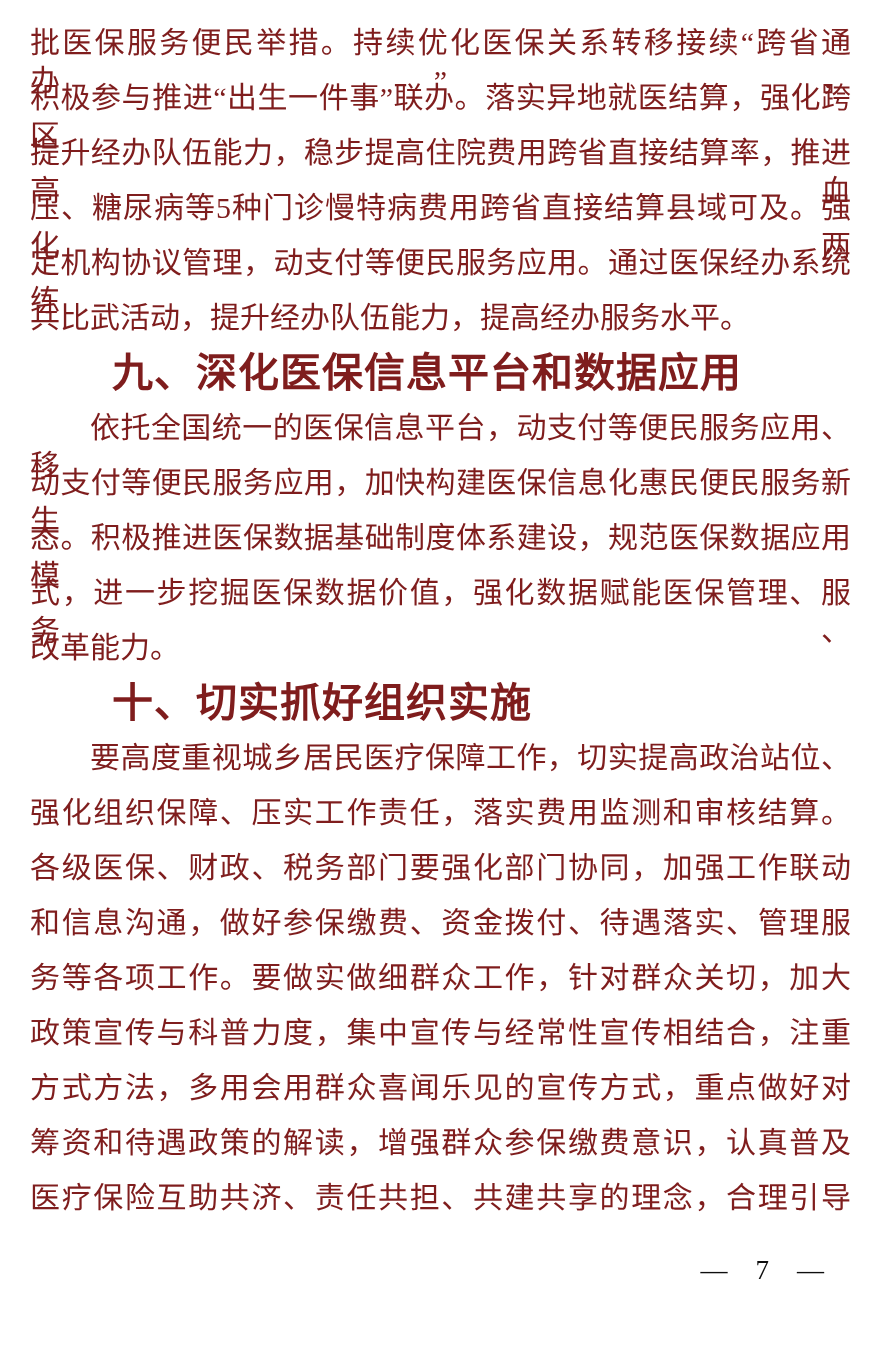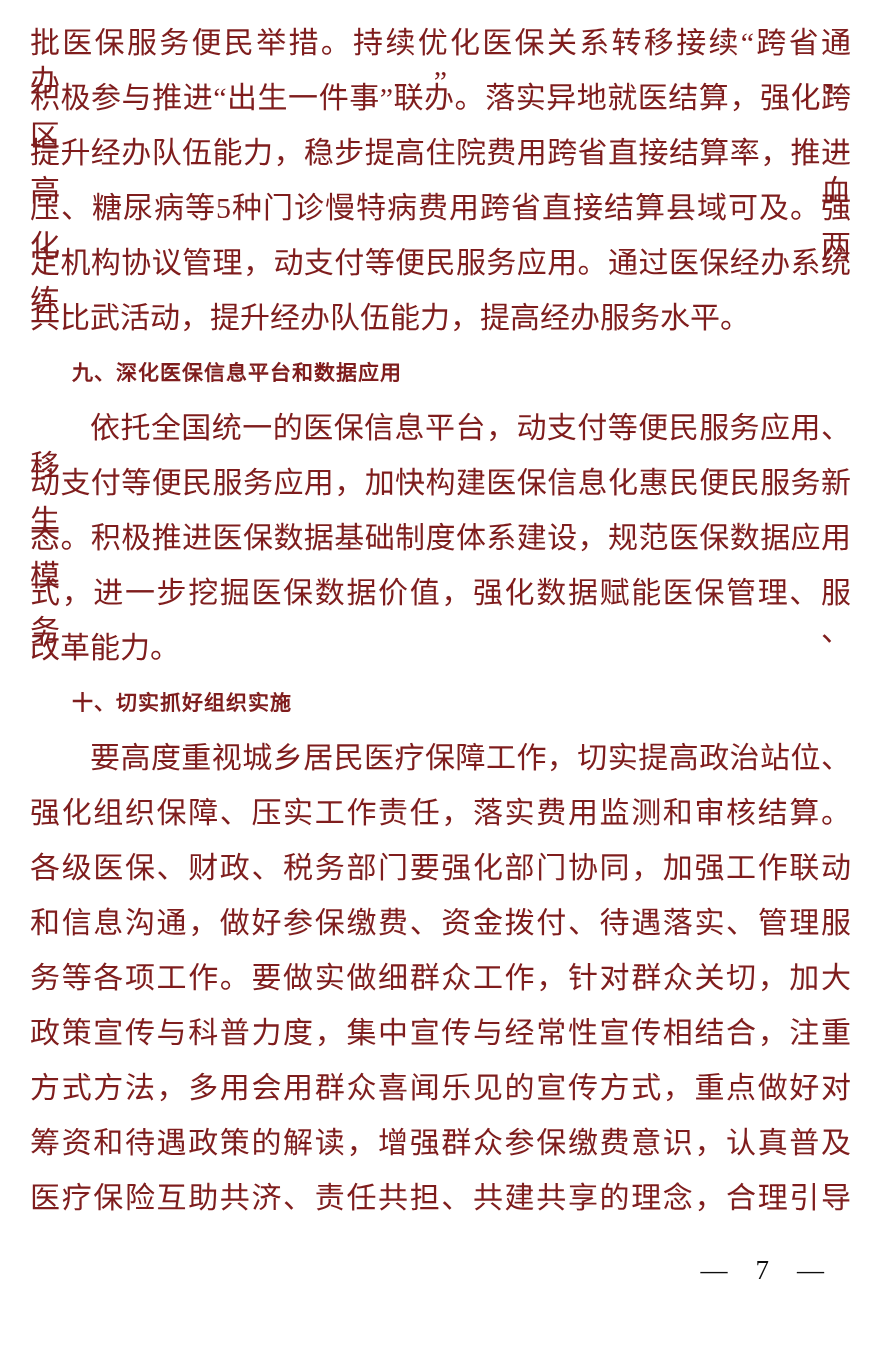--- a/index.html
+++ b/index.html
@@ -34,21 +34,21 @@
     text-align: justify;
     text-align-last: justify;
     text-justify: distribute;
   }
   .indent {
     text-indent: 2em;
   }
   .heading {
     font-family: Liberation Sans, sans-serif;
     font-weight: 700;
-    font-size: 21px;
+    font-size: 41px;
     letter-spacing: 1px;
   }
   .pagenum {
     position: absolute;
     right: 55px;
     bottom: 62px;
     font-size: 27px;
     line-height: 30px;
     font-family: "Liberation Serif", "DejaVu Serif", serif;
     color: #0e0e0e;

